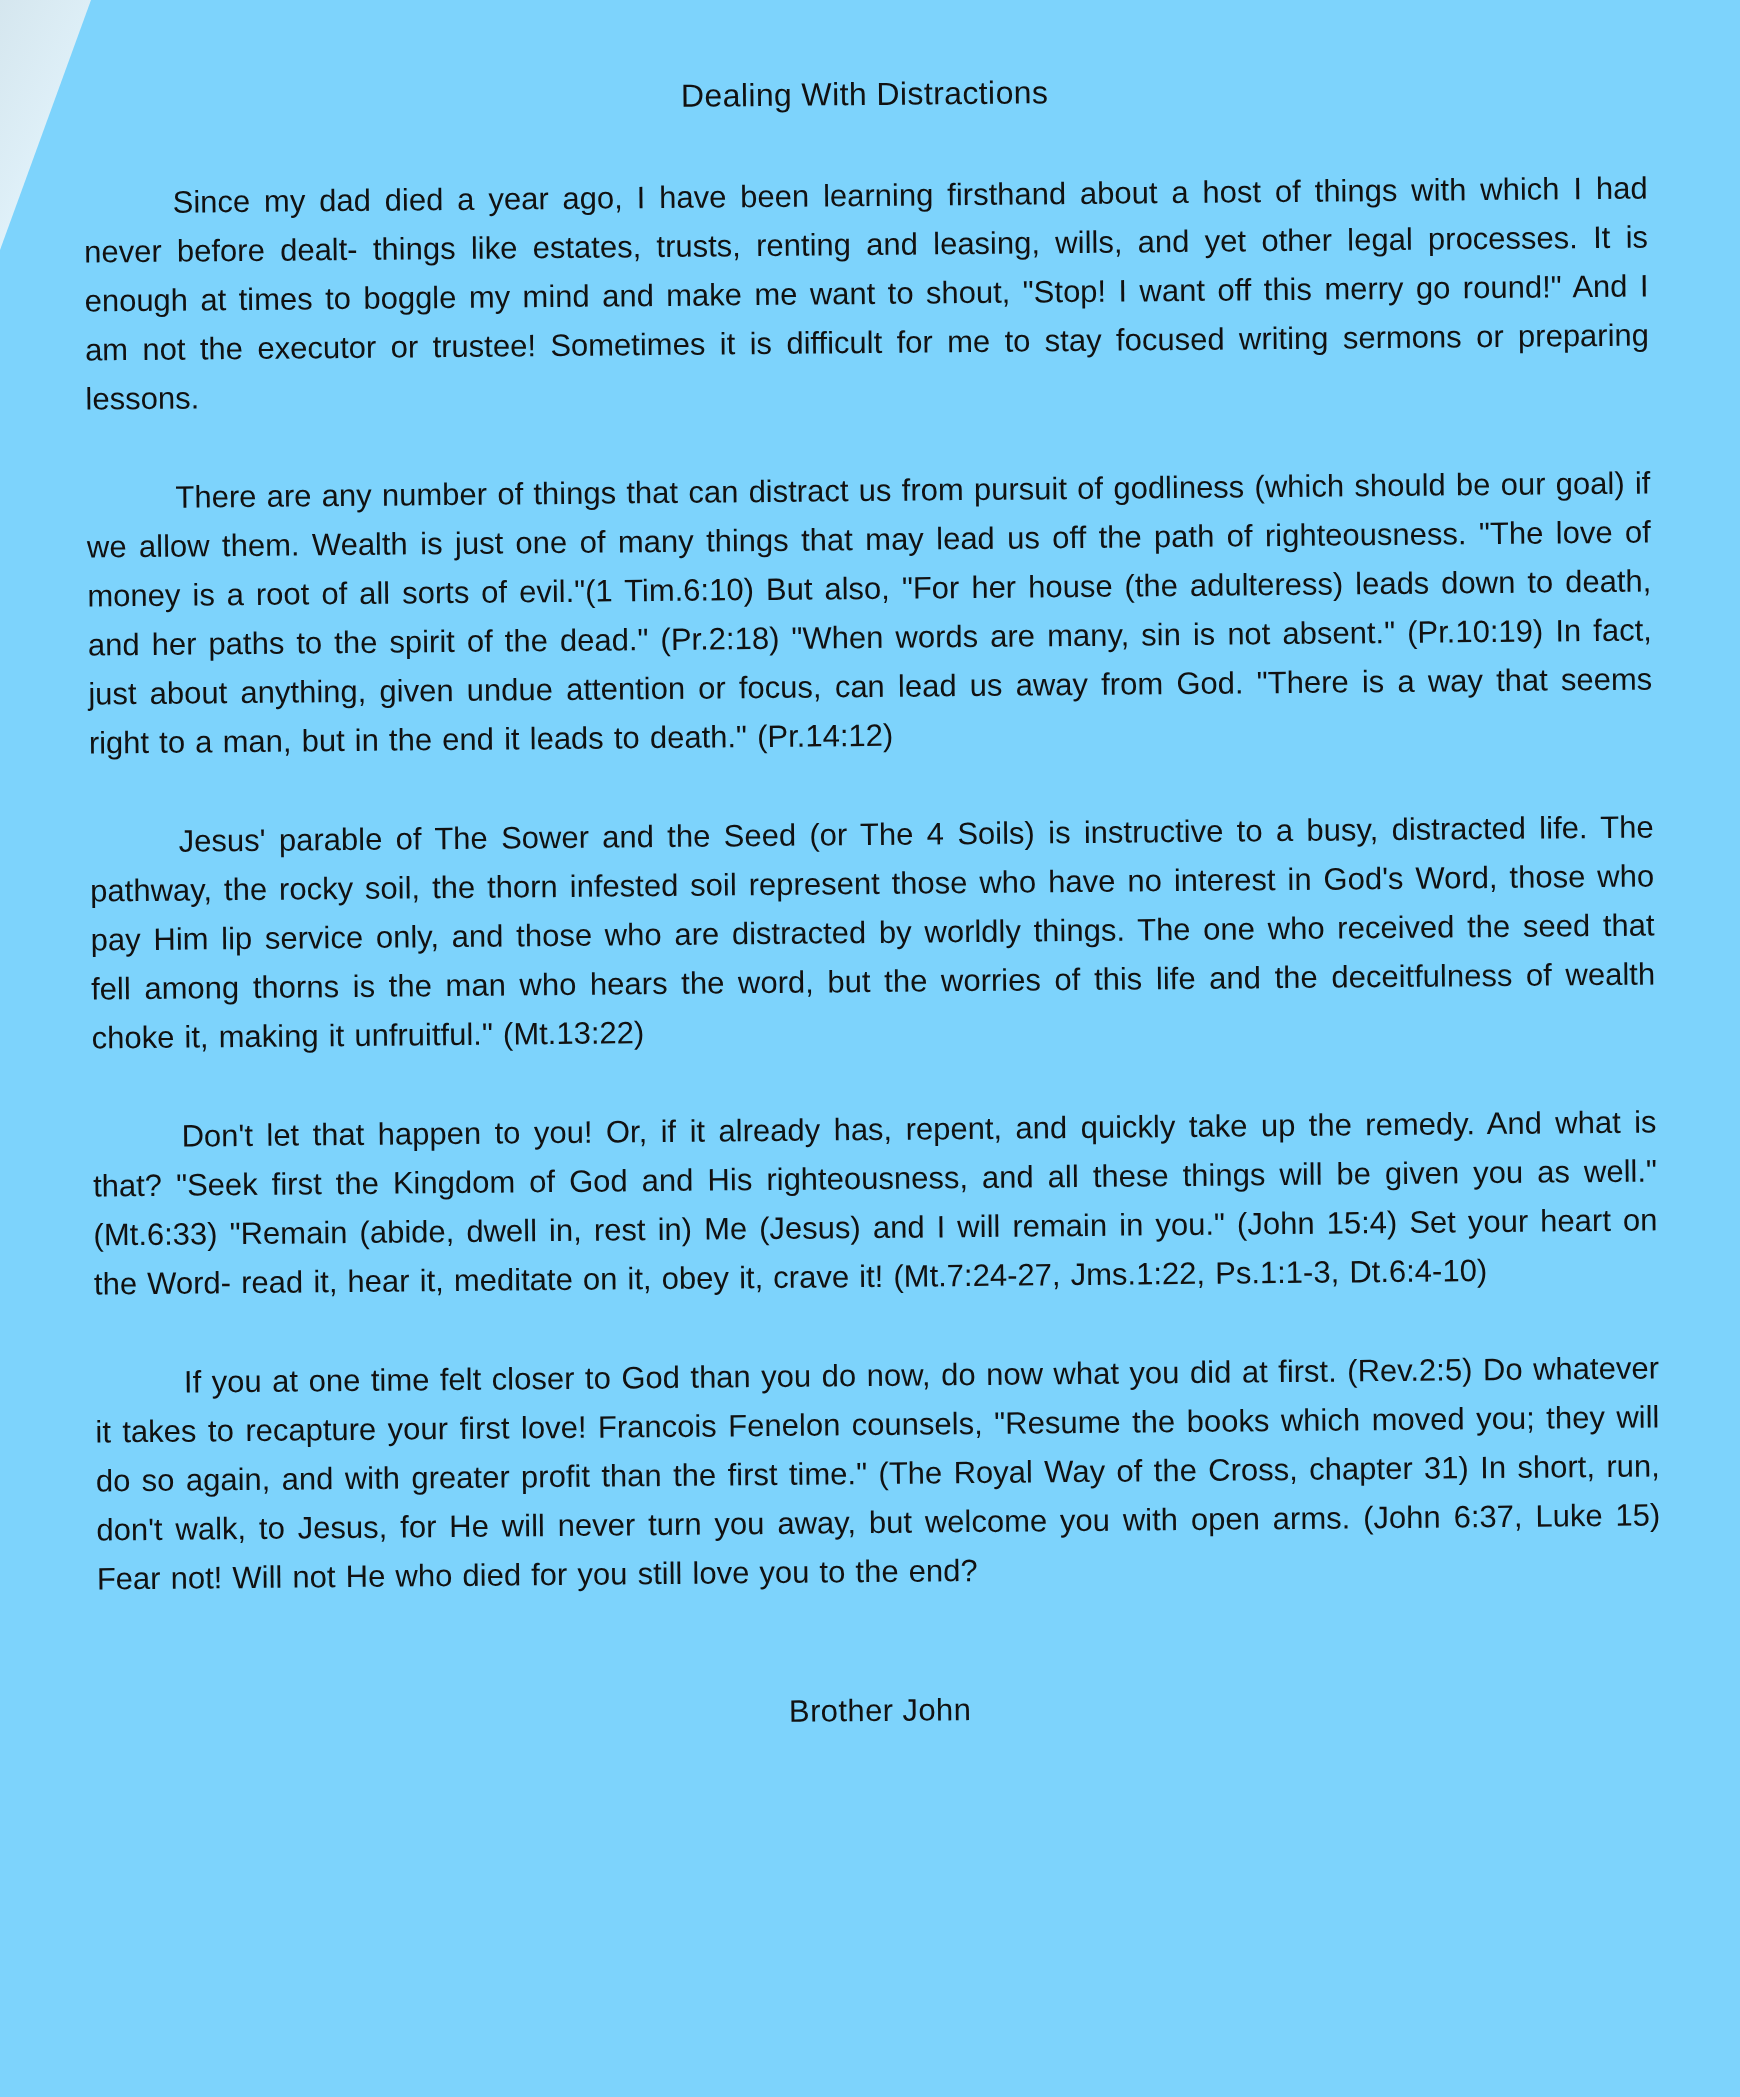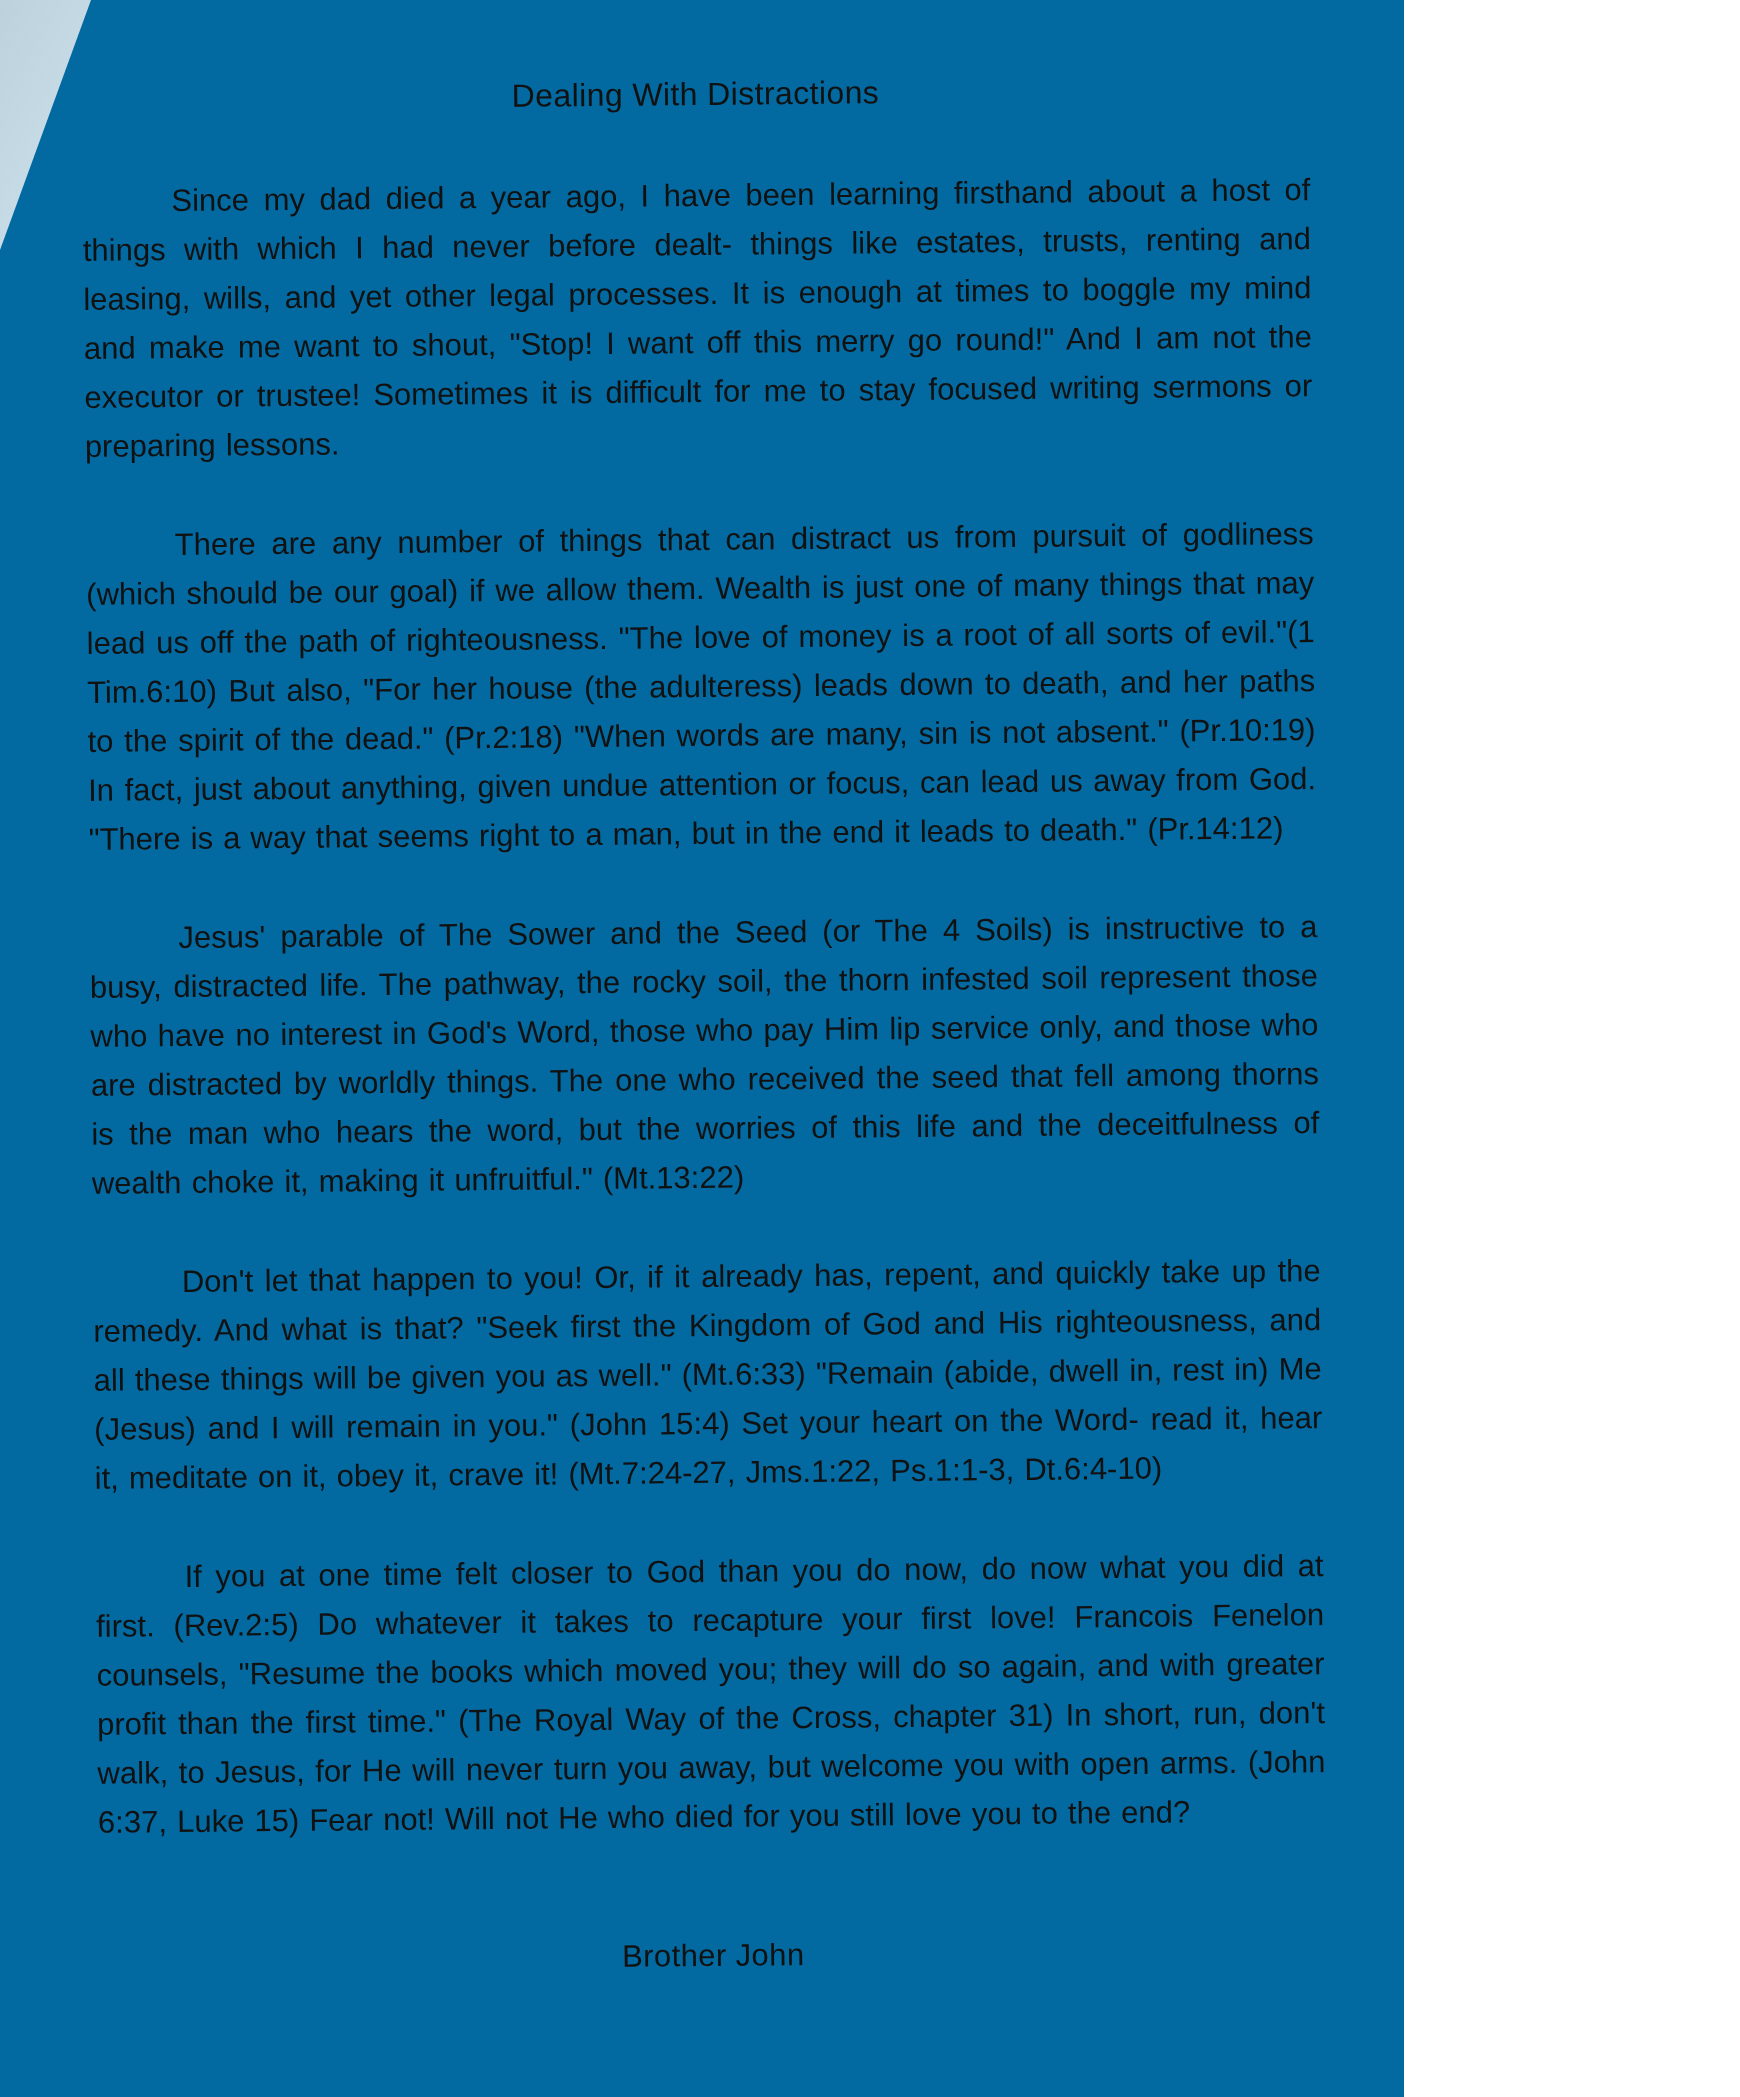--- a/index.html
+++ b/index.html
@@ -2,23 +2,23 @@
 <html style="font-size:12px"><head>
 <meta charset="utf-8">
 <style>
   html, body {
     margin: 0;
     padding: 0;
     background: #ffffff;
   }
   .sheet {
     position: relative;
-    width: 1404px;
+    width: 1740px;
     height: 2097px;
-    background: #0369a1;
+    background: #7dd3fc;
     overflow: hidden;
     font-family: "Liberation Sans", sans-serif;
     color: #111111;
   }
   
   .corner-shadow {
     position: absolute;
     top: 0;
     left: 0;
     width: 91px;

